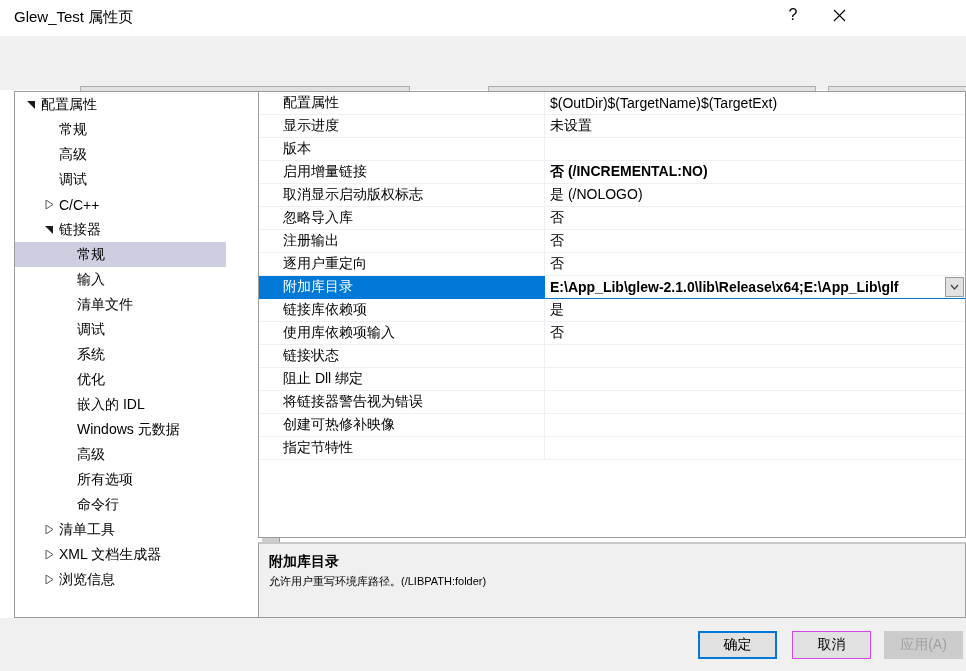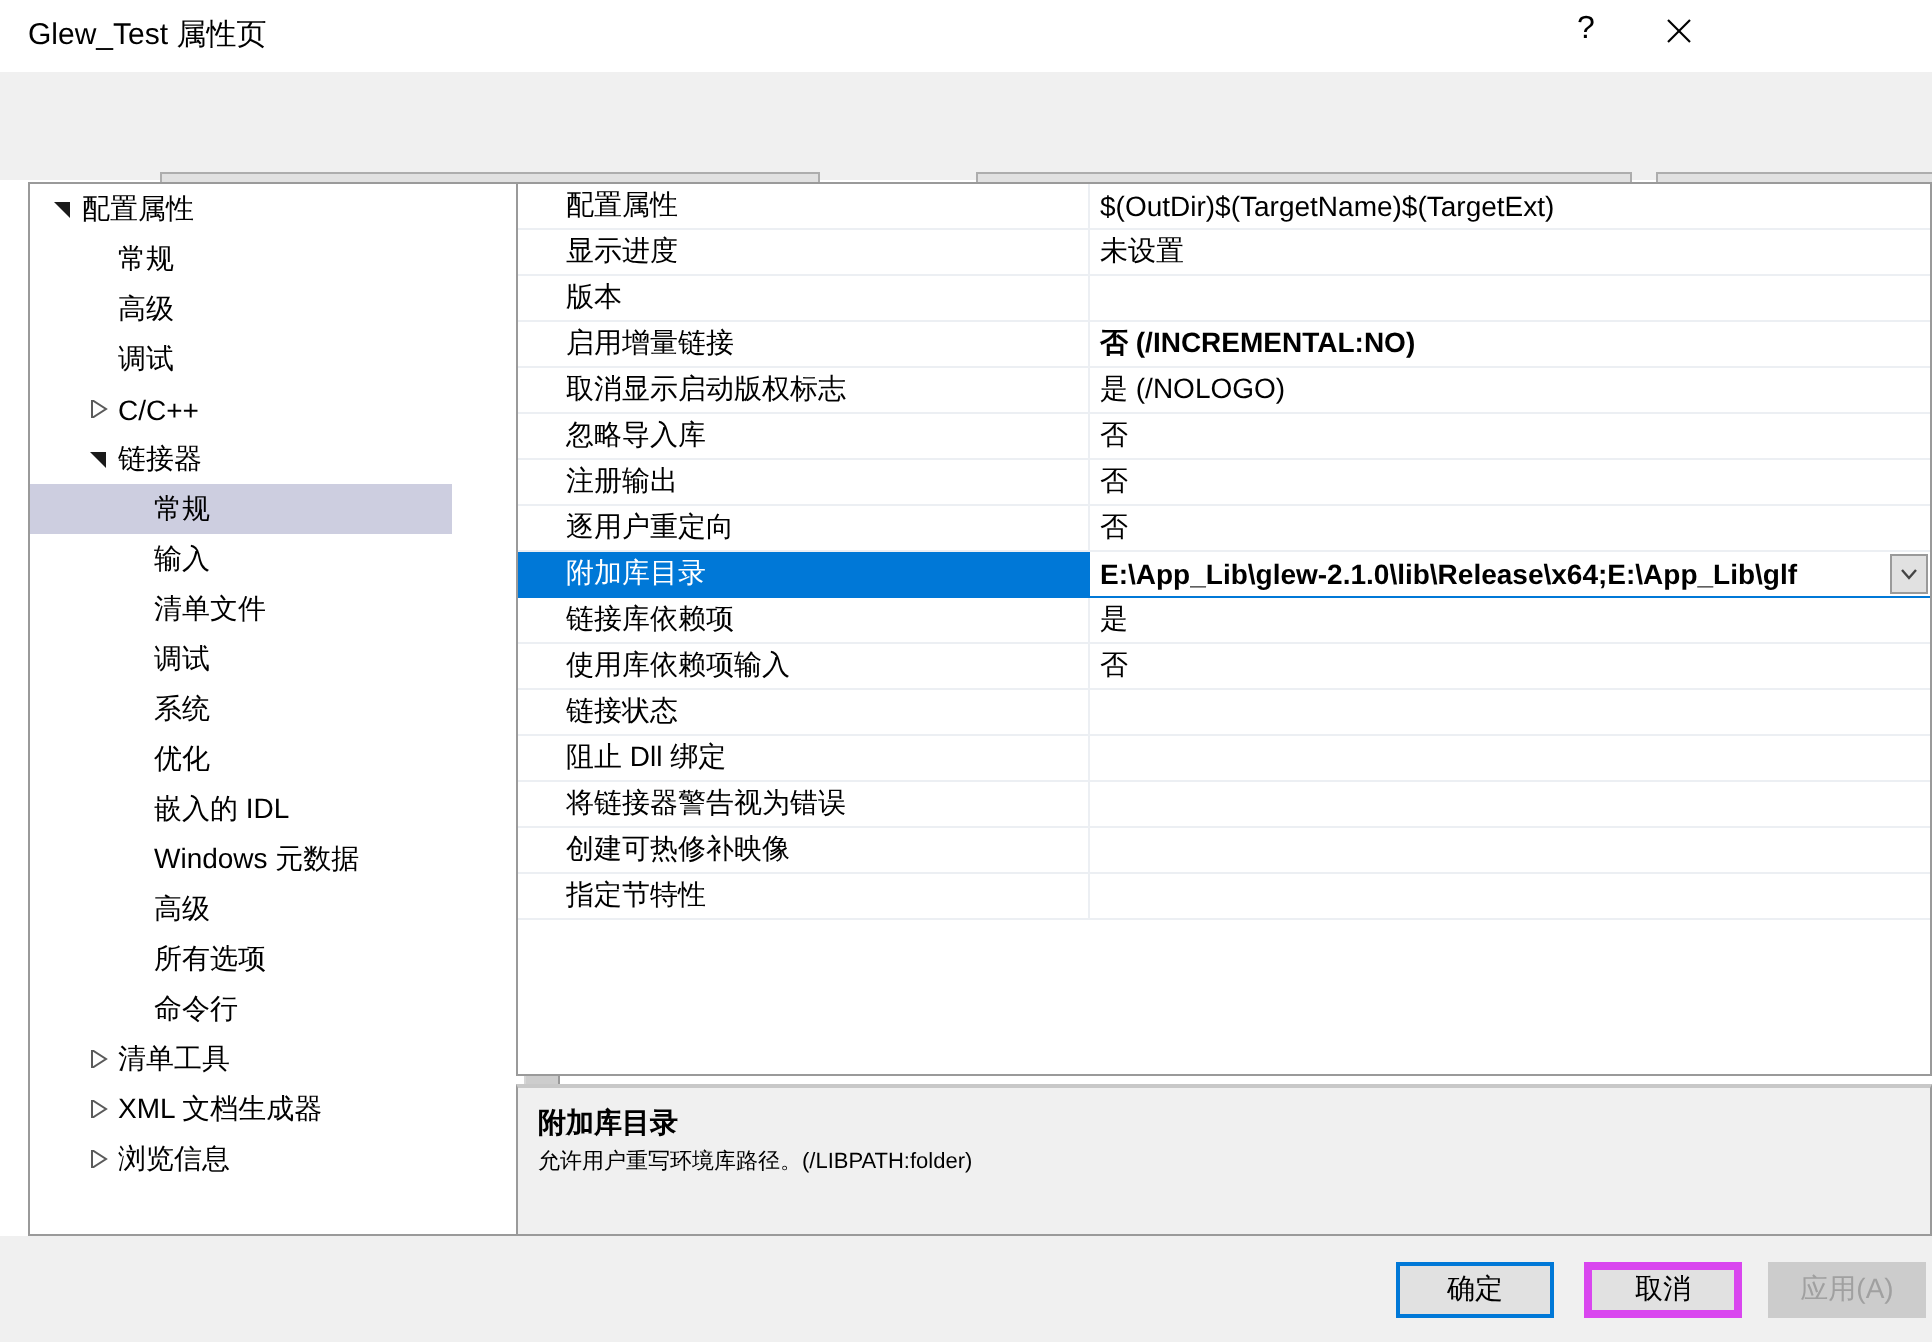--- a/index.html
+++ b/index.html
@@ -262,21 +262,21 @@
     left: 0; top: 618px;
     width: 966px; height: 53px;
     background: #f0f0f0;
   }
   .fbtn {
     position: absolute;
     top: 13px;
     height: 28px;
     width: 79px;
     background: #e1e1e1;
-    border: 4px solid #d946ef;
+    border: 1px solid #d946ef;
     box-sizing: border-box;
     font-size: 14px;
     color: #000;
     display: flex;
     align-items: center;
     justify-content: center;
     cursor: default;
     white-space: nowrap;
   }
   .fbtn.default {

